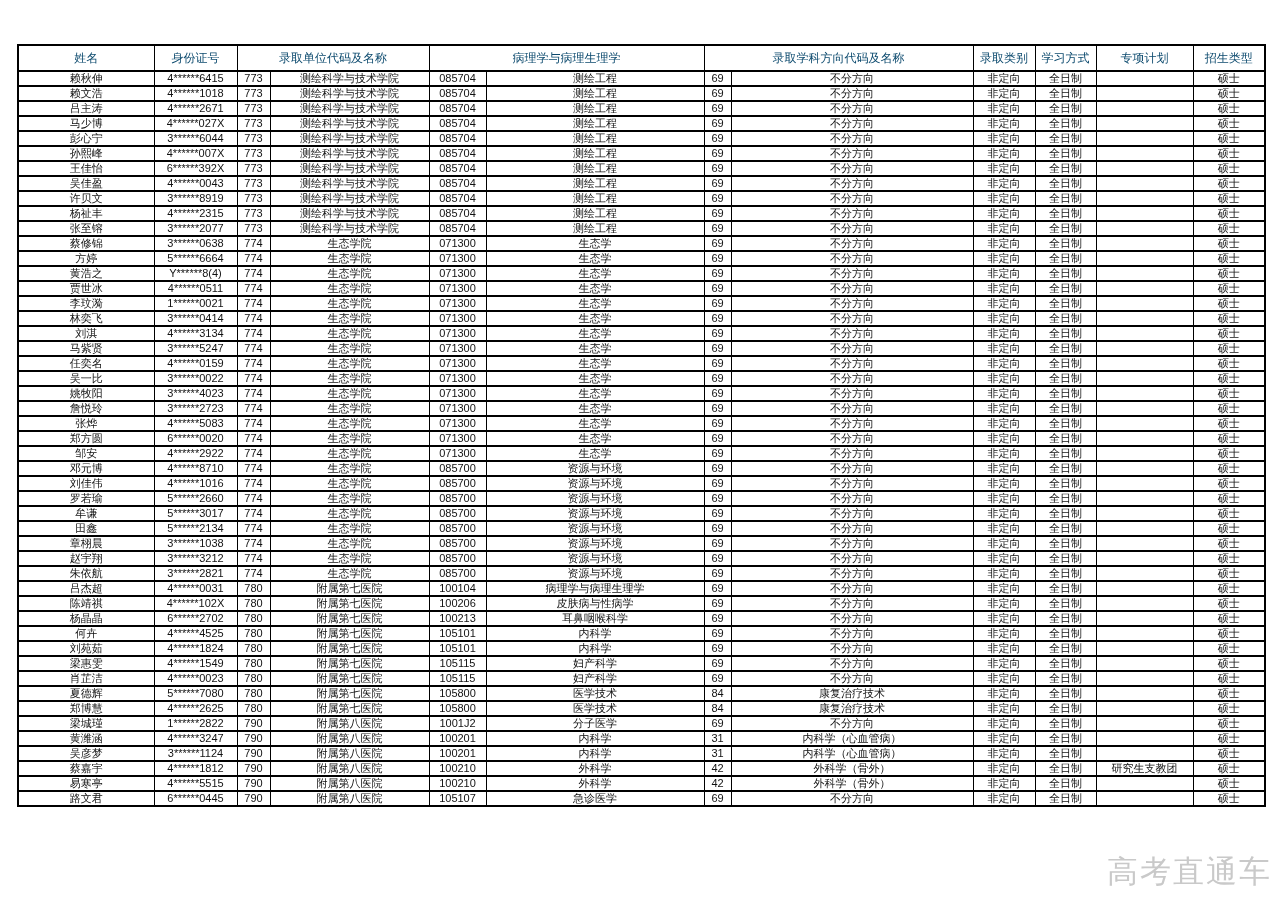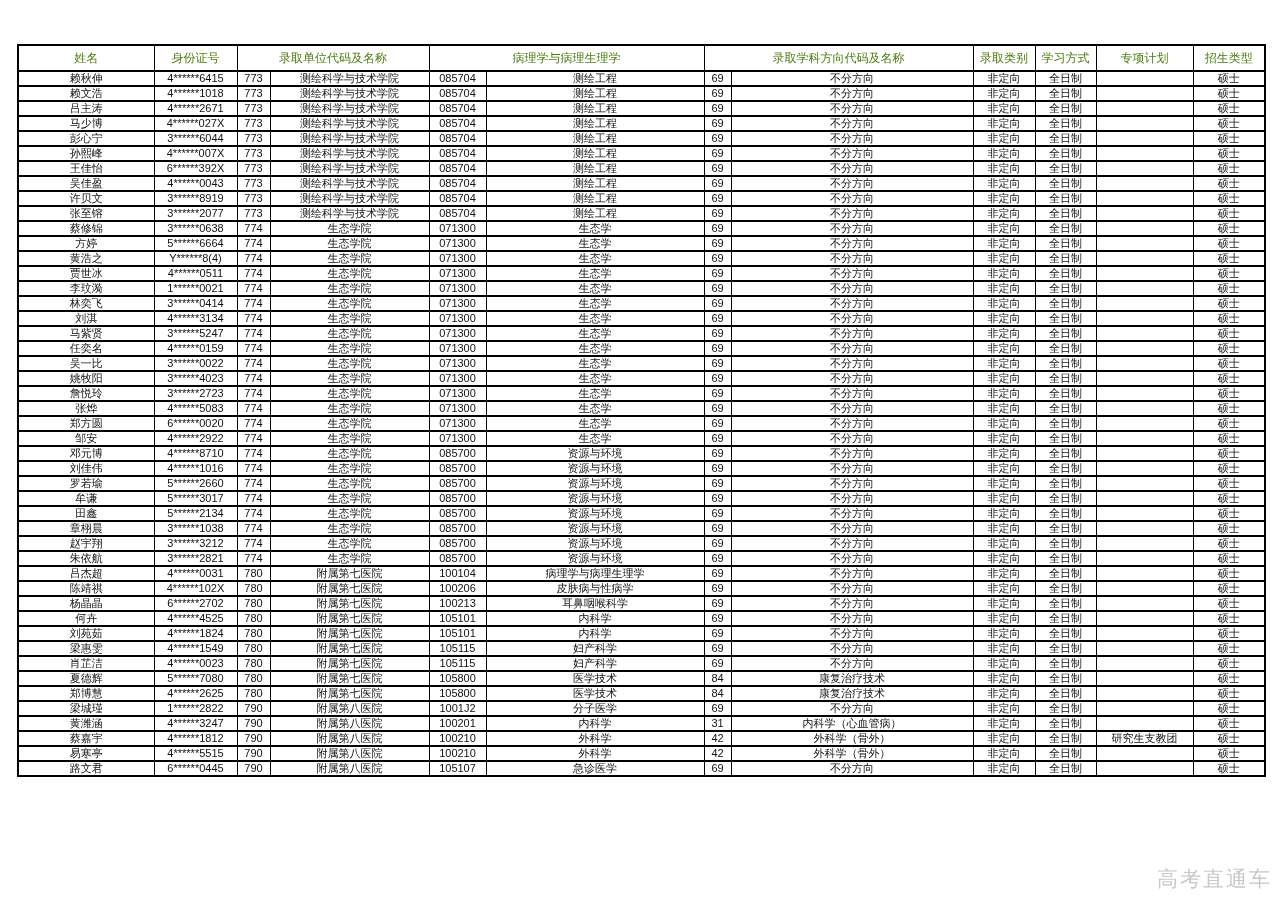--- a/index.html
+++ b/index.html
@@ -24,21 +24,21 @@
     border-collapse: collapse;
     border: 2px solid #000000;
   }
   table.admission th {
     border: 1px solid #000000;
     border-bottom: 2px solid #000000;
     border-top: 2px solid #000000;
     height: 24px;
     font-size: 12px;
     font-weight: normal;
-    color: #4d7c0f;
+    color: #0c4a6e;
     text-align: center;
     vertical-align: middle;
     padding: 0;
     white-space: nowrap;
     overflow: hidden;
   }
   table.admission td {
     border: 1px solid #000000;
     border-bottom: 2px solid #000000;
     height: 13px;
@@ -48,21 +48,21 @@
     vertical-align: middle;
     padding: 0;
     white-space: nowrap;
     overflow: hidden;
     line-height: 13px;
   }
   .watermark {
     position: absolute;
     right: 8px;
     bottom: 12px;
-    font-size: 21px;
+    font-size: 31px;
     color: #c9c9c9;
     letter-spacing: 2px;
     text-shadow: 1px 1px 0 #ffffff;
     user-select: none;
   }
 </style>
 </head>
 <body>
 
 <div class="page">
@@ -215,20 +215,34 @@
           <td>085704</td>
           <td>测绘工程</td>
           <td>69</td>
           <td>不分方向</td>
           <td>非定向</td>
           <td>全日制</td>
           <td></td>
           <td>硕士</td>
         </tr>
         <tr>
+          <td>杨祉丰</td>
+          <td>4******2315</td>
+          <td>773</td>
+          <td>测绘科学与技术学院</td>
+          <td>085704</td>
+          <td>测绘工程</td>
+          <td>69</td>
+          <td>不分方向</td>
+          <td>非定向</td>
+          <td>全日制</td>
+          <td></td>
+          <td>硕士</td>
+        </tr>
+        <tr>
           <td>张至镕</td>
           <td>3******2077</td>
           <td>773</td>
           <td>测绘科学与技术学院</td>
           <td>085704</td>
           <td>测绘工程</td>
           <td>69</td>
           <td>不分方向</td>
           <td>非定向</td>
           <td>全日制</td>
@@ -705,20 +719,34 @@
           <td>100201</td>
           <td>内科学</td>
           <td>31</td>
           <td>内科学（心血管病）</td>
           <td>非定向</td>
           <td>全日制</td>
           <td></td>
           <td>硕士</td>
         </tr>
         <tr>
+          <td>吴彦梦</td>
+          <td>3******1124</td>
+          <td>790</td>
+          <td>附属第八医院</td>
+          <td>100201</td>
+          <td>内科学</td>
+          <td>31</td>
+          <td>内科学（心血管病）</td>
+          <td>非定向</td>
+          <td>全日制</td>
+          <td></td>
+          <td>硕士</td>
+        </tr>
+        <tr>
           <td>蔡嘉宇</td>
           <td>4******1812</td>
           <td>790</td>
           <td>附属第八医院</td>
           <td>100210</td>
           <td>外科学</td>
           <td>42</td>
           <td>外科学（骨外）</td>
           <td>非定向</td>
           <td>全日制</td>

